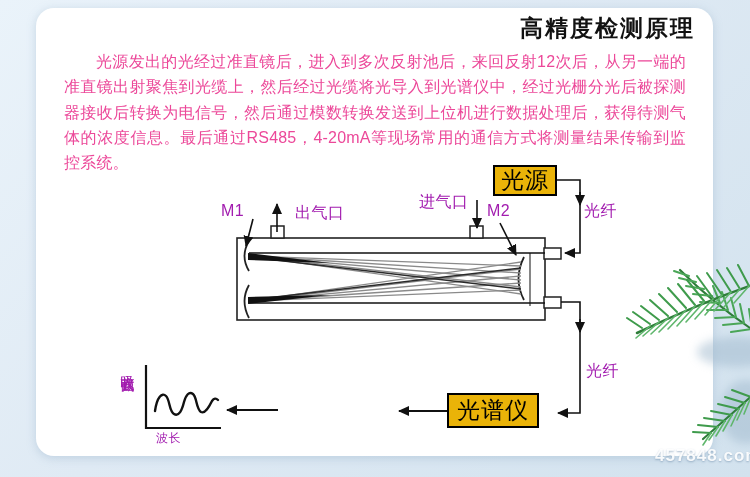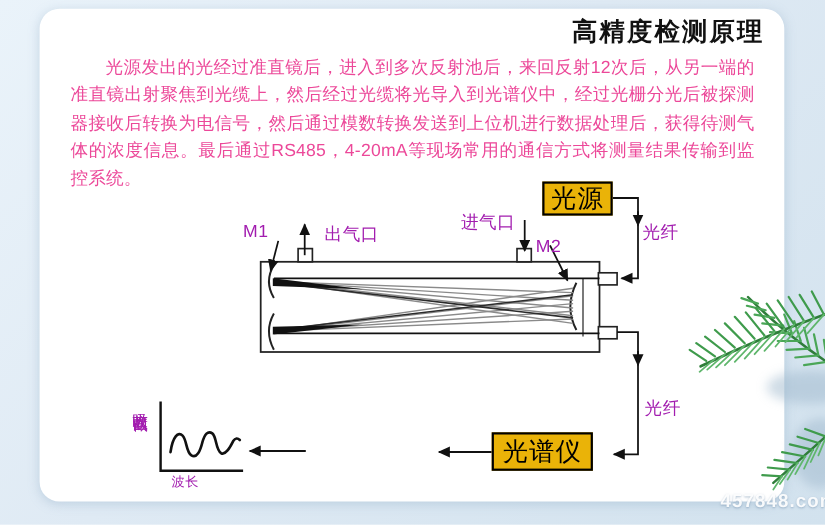--- a/index.html
+++ b/index.html
@@ -29,21 +29,21 @@
     background:#eab308;border:2px solid #000;box-sizing:border-box;
     font-size:23px;color:#000;z-index:3;letter-spacing:1px;
   }
   .box-light{left:493px;top:165px;width:64px;height:31px;}
   .box-host{left:278px;top:393px;width:114px;height:35px;}
   .box-spec{left:447px;top:393px;width:92px;height:35px;}
   .lbl{position:absolute;z-index:3;color:#a21caf;font-size:16px;white-space:nowrap;letter-spacing:.5px;}
   .lbl-m1{left:221px;top:202px;}
   .lbl-outlet{left:295px;top:203px;}
   .lbl-inlet{left:419px;top:192px;}
-  .lbl-m2{left:487px;top:202px;margin-top:14px;}
+  .lbl-m2{left:487px;top:202px;}
   .lbl-fiber-top{left:584px;top:201px;}
   .lbl-fiber-bottom{left:586px;top:361px;}
   .lbl-ylabel{
     left:120px;top:365px;height:66px;font-size:14px;line-height:16px;
     writing-mode:vertical-rl;letter-spacing:1px;
   }
   .lbl-xlabel{left:156px;top:430px;font-size:12px;}
   .watermark{
     position:absolute;left:655px;top:446px;z-index:6;
     font-size:17px;font-weight:700;letter-spacing:1px;

